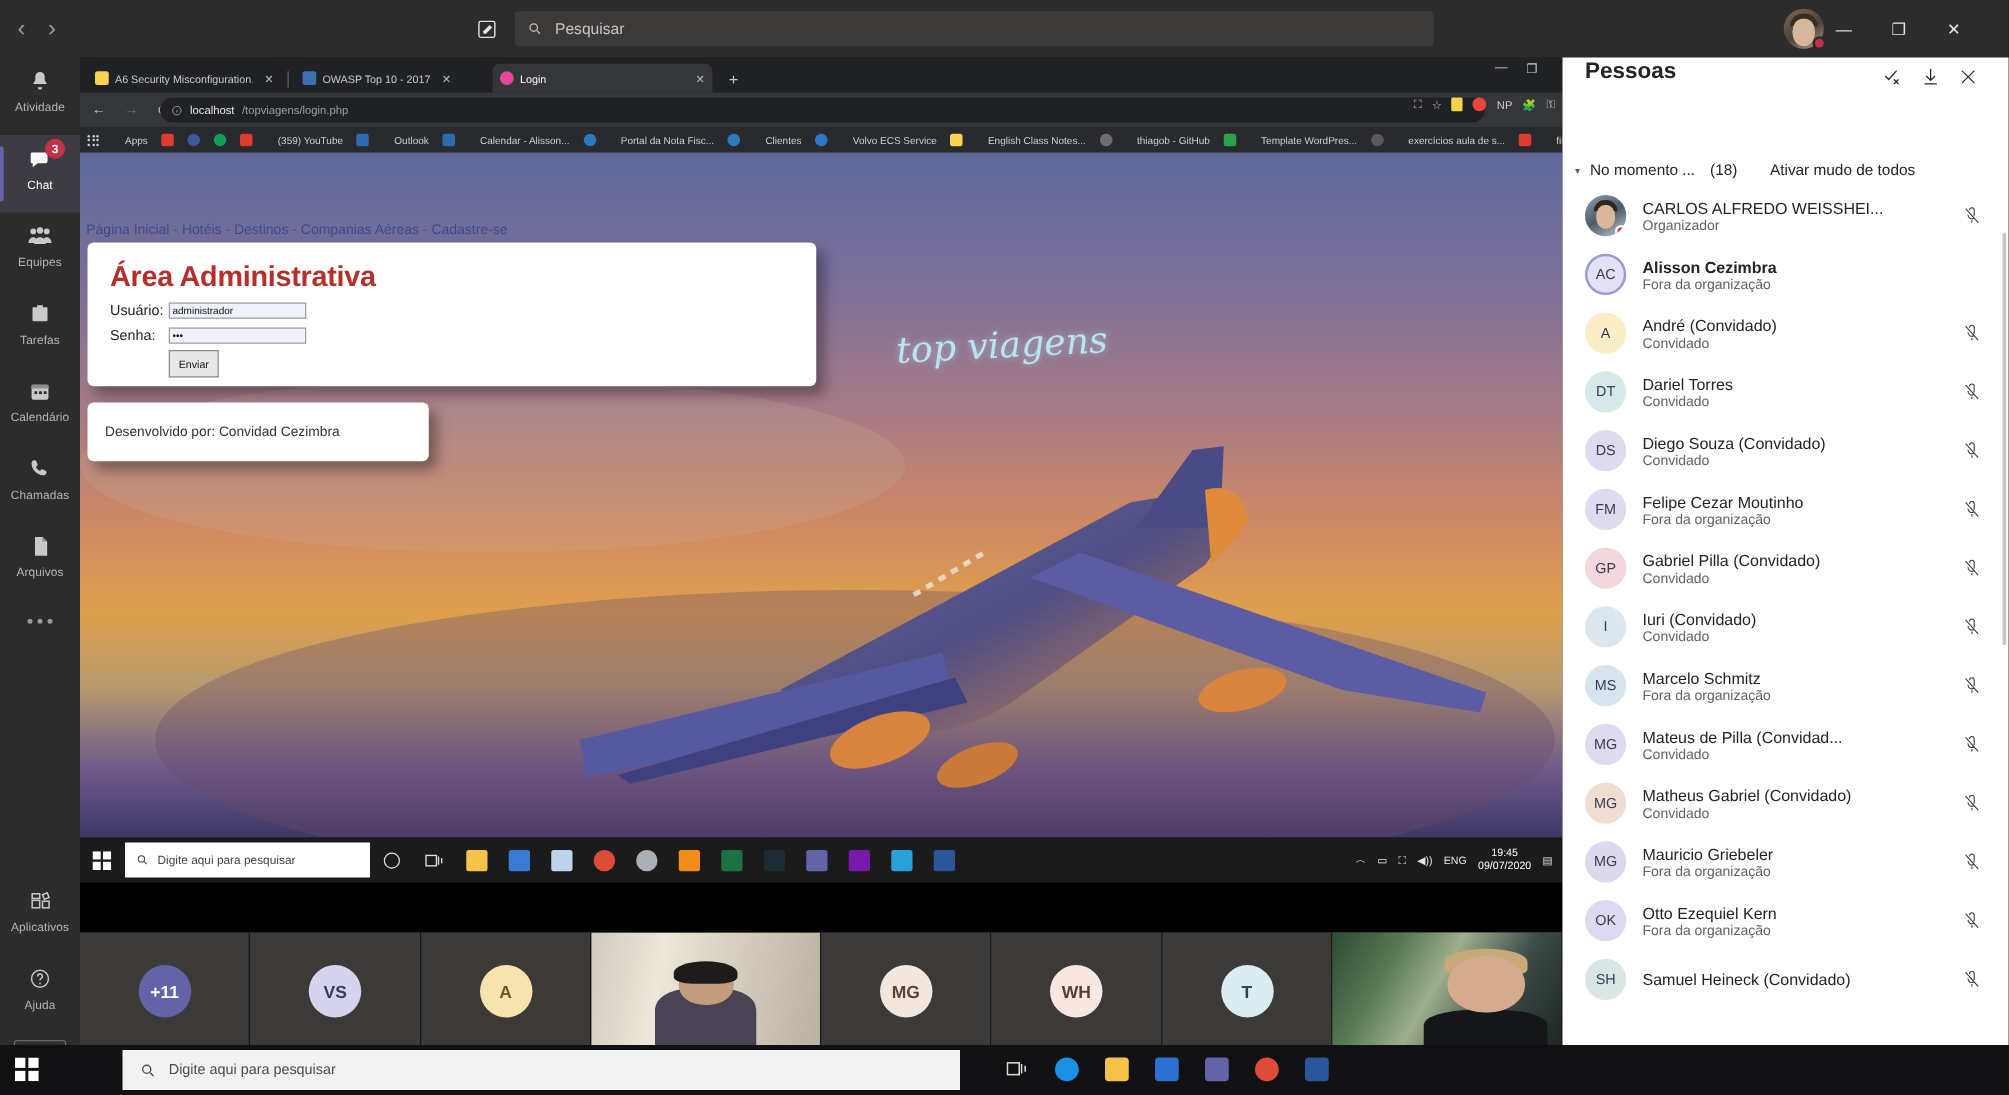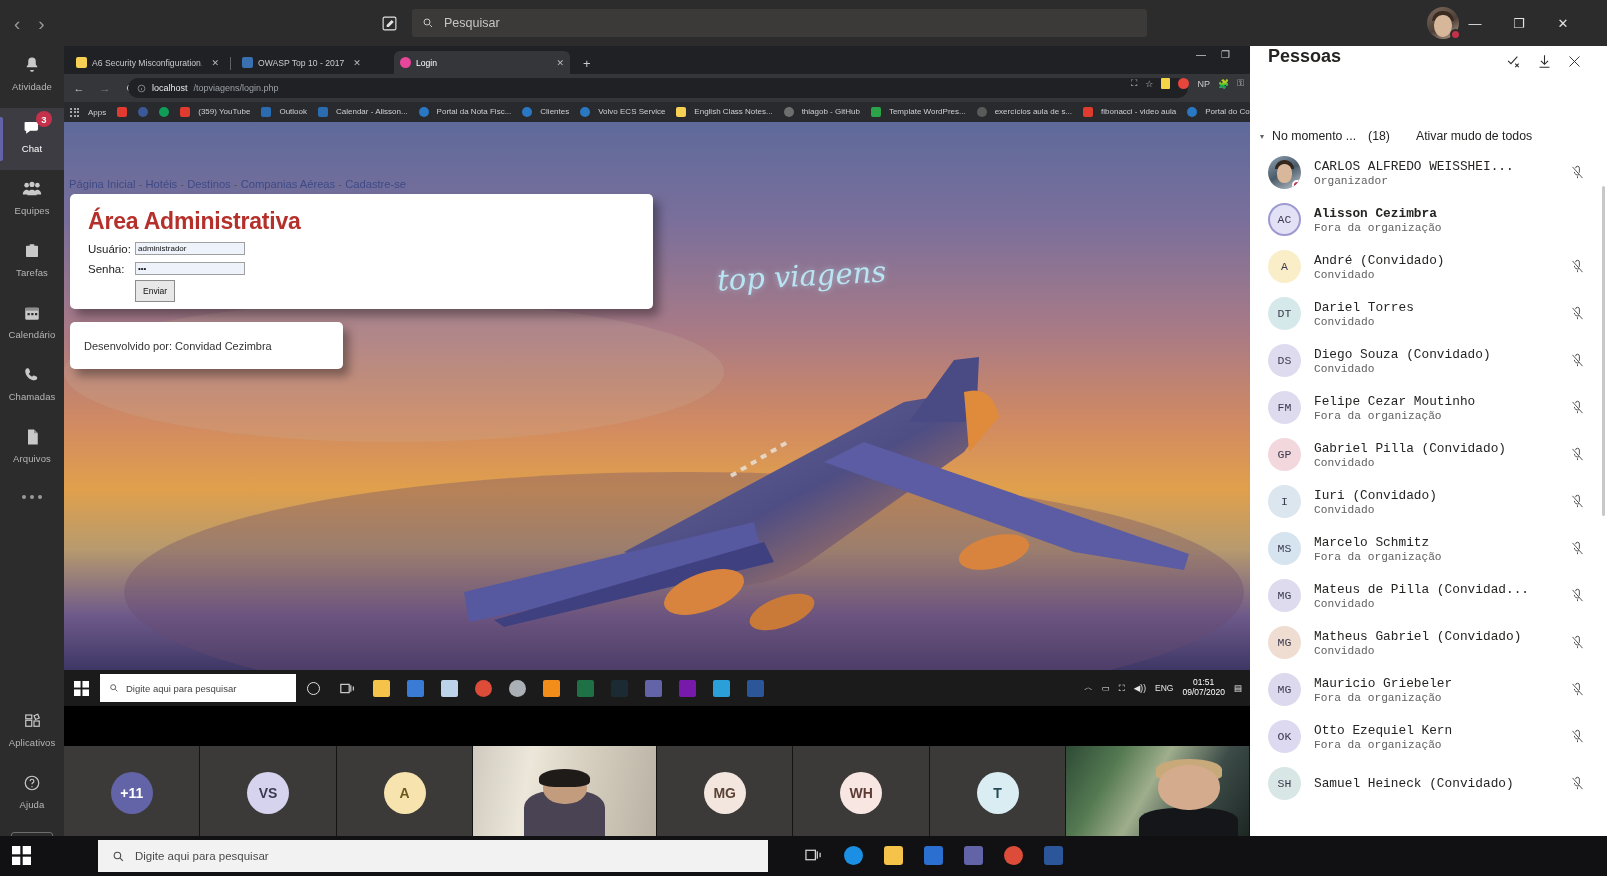--- a/index.html
+++ b/index.html
@@ -100,21 +100,21 @@
   .omnibox {
     position:absolute; left:64px; top:4px; width:1060px; height:20px; border-radius:10px;
     background:#202124; display:flex; align-items:center; padding:0 9px; gap:6px;
   }
   .omnibox .urlhost { font-size:9px; color:#e8eaed; }
   .omnibox .urlrest { font-size:9px; color:#9aa0a6; }
   .tb-right { position:absolute; right:6px; top:4px; display:flex; gap:8px; align-items:center; }
   .tb-right span { font-size:9px; color:#c8cace; }
 
   .bookmarks { position:absolute; left:0; top:56px; width:100%; height:20px; background:#292a2d; display:flex; align-items:center; padding-left:6px; gap:11px;}
-  .bm { display:flex; gap:8px; cursor:pointer; flex:0 0 auto;}
+  .bm { display:flex; align-items:center; gap:20px; cursor:pointer; flex:0 0 auto;}
   .bm .bmi { width:10px;height:10px;border-radius:2px;flex:0 0 auto;}
   .bm .bml { font-size:8px; color:#cdd0d4; white-space:nowrap;}
   .apps-grid { display:grid; grid-template-columns:repeat(3,2px); gap:1.5px; margin-right:1px;}
   .apps-grid i{width:2px;height:2px;background:#cdd0d4;display:block;border-radius:1px;}
 
   .page {
     position:absolute; left:0; top:76px; width:1186px; height:548px; overflow:hidden;
     background: linear-gradient(180deg,#5e6a9a 0%,#7a6f9b 18%,#a87a86 38%,#d18a62 55%,#e0a04c 67%,#b79a6e 78%,#6e5a8a 90%,#3e3766 100%);
   }
   .plane-wrap { position:absolute; left:0; top:0; width:100%; height:100%; }
@@ -200,21 +200,21 @@
   .invite-box { flex:1; height:34px; background:#f0f0f0; border-radius:3px; display:flex; align-items:center;
                 padding-left:12px; }
   .invite-box .ip { font-size:12.5px; color:#5c5c5c; }
   .invite-link { width:30px;height:30px;display:flex;align-items:center;justify-content:center;cursor:pointer;}
   .sec-row { display:flex; align-items:center; padding:12px 18px 6px 10px; gap:8px; }
   .sec-caret { font-size:8px; color:#616161; cursor:pointer; }
   .sec-label { font-size:12.3px; color:#252423; }
   .sec-count { font-size:12.3px; color:#252423; margin-left:4px; }
   .sec-action { font-size:12.3px; color:#252423; margin-left:18px; cursor:pointer; }
   .plist { }
-  .prow { display:flex; align-items:center; height:47px; padding:0 18px 0 18px; cursor:pointer;font-family:Liberation Mono, monospace; }
+  .prow { display:flex; align-items:center; height:47px; padding:0 18px 0 18px; cursor:pointer; }
   .pav { width:33px; height:33px; border-radius:50%; display:flex; align-items:center; justify-content:center;
          font-size:11.5px; color:#3b3a50; flex:0 0 auto; position:relative; }
   .pav.photo { background: linear-gradient(150deg,#8fa3b5 0%,#4a5b68 50%,#c3cbd3 100%); overflow:hidden;}
   .pav.photo .f{position:absolute;left:9px;top:8px;width:15px;height:19px;border-radius:45%;background:#d8b79a;}
   .pav.photo .h{position:absolute;left:7px;top:4px;width:19px;height:9px;border-radius:10px 10px 0 0;background:#32261d;}
   .pav.ring { border:2px solid #9c9ad1; }
   .pdot { position:absolute; right:-1px; bottom:-1px; width:10px; height:10px; border-radius:50%;
           background:#c4314b; border:2px solid #fff; }
   .pinfo { flex:1; margin-left:13px; overflow:hidden; }
   .pname { font-size:12.8px; color:#252423; white-space:nowrap; overflow:hidden; text-overflow:ellipsis; }
@@ -631,21 +631,21 @@
       <div class="tbicon">
           <span class="sq" style="background:#2b579a"></span>
         </div>
       <div class="wtray">
         <span class="tx">︿</span>
         <span class="tx">▭</span>
         <span class="tx">⛶</span>
         <span class="tx">◀))</span>
         <span class="tx">ENG</span>
         <span class="wclock">
-          <span class="t">01:51</span>
+          <span class="t">19:45</span>
           <span class="d">09/07/2020</span>
         </span>
         <span class="tx">▤</span>
       </div>
     </div>
     <div class="screen-strip-top"></div>
   </div>
 
   <div class="vstrip">
     <div class="vtile">

